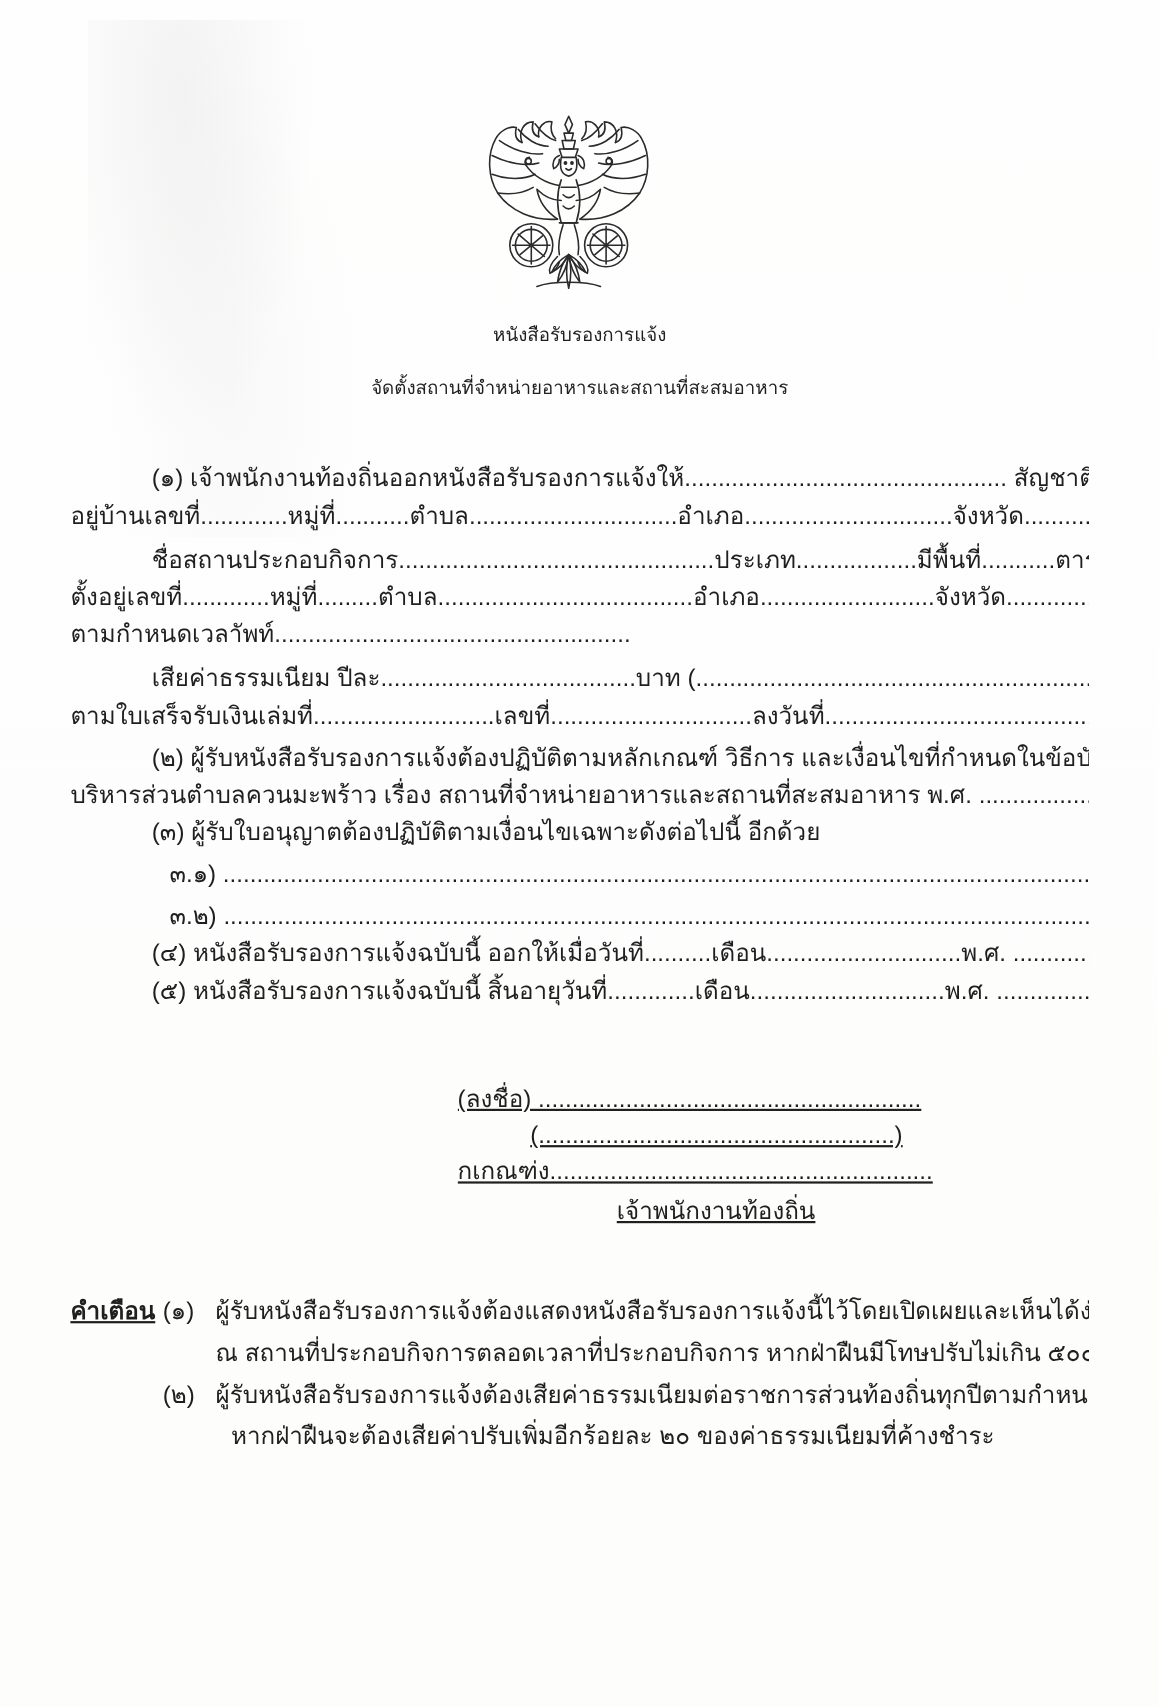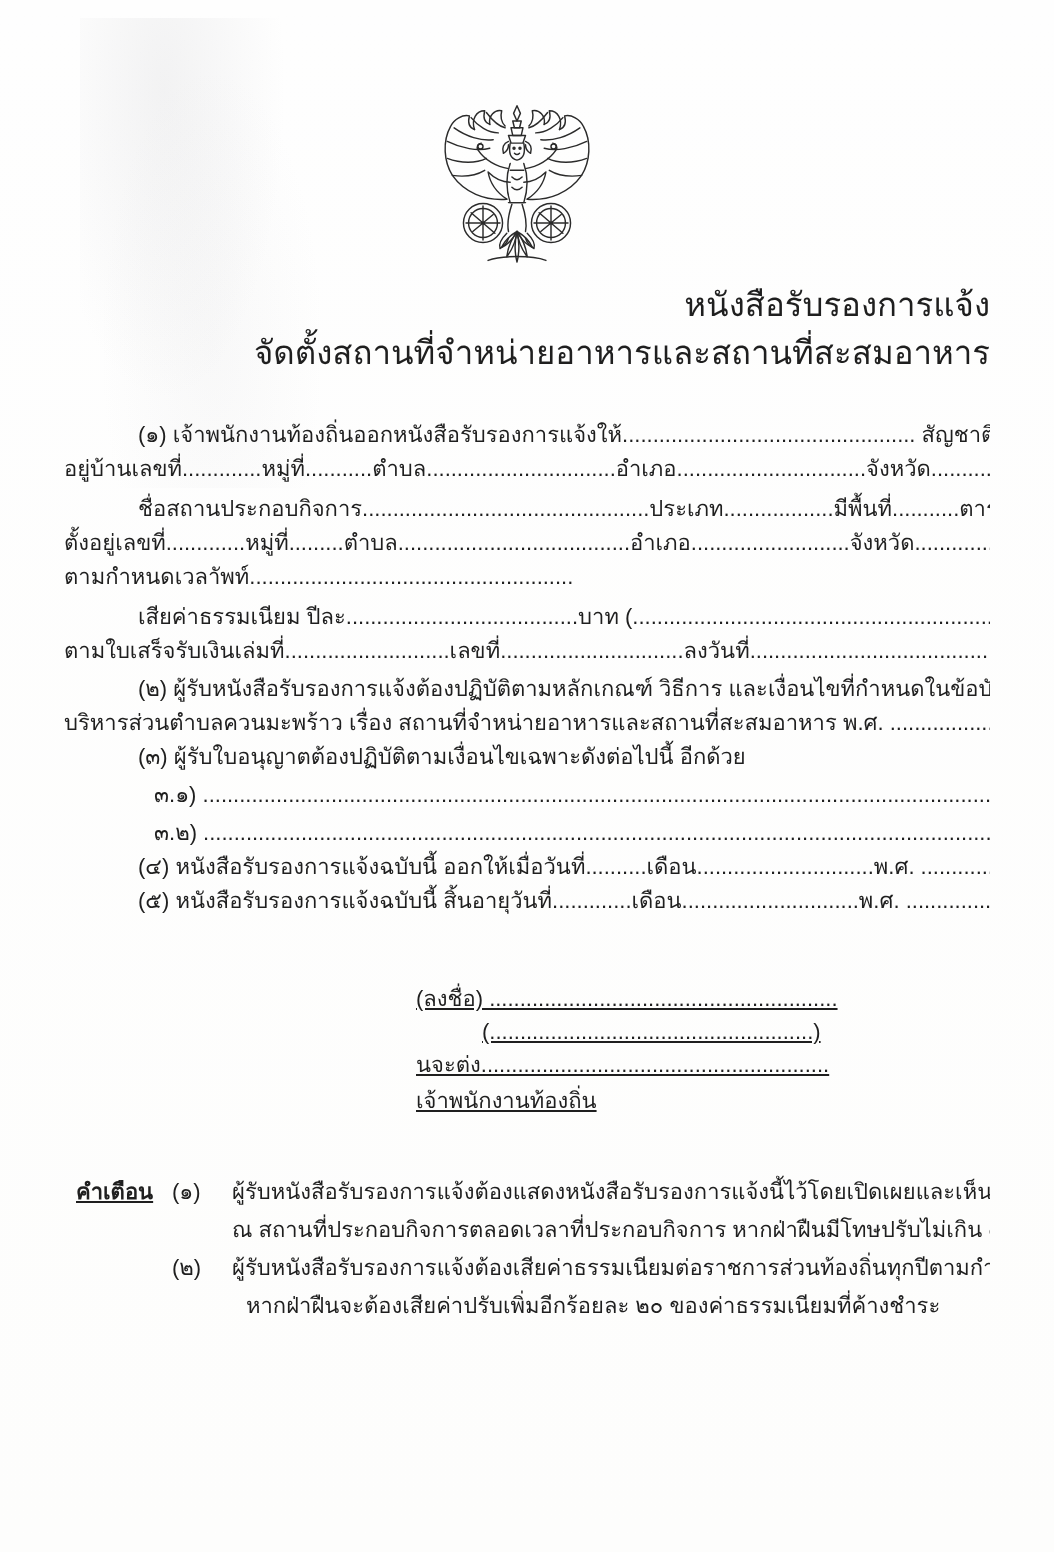--- a/index.html
+++ b/index.html
@@ -9,32 +9,32 @@
     font-family:"Liberation Sans","DejaVu Sans",sans-serif;color:#1f1f1f;
     background:linear-gradient(180deg,#fefefe 0%,#fdfdfc 100%);
   }
   .smudge{
     position:absolute;top:18px;left:80px;width:240px;height:470px;pointer-events:none;
     background:radial-gradient(ellipse at 35% 15%, rgba(170,170,175,0.14), rgba(255,255,255,0) 55%),
                radial-gradient(ellipse at 55% 70%, rgba(180,180,185,0.08), rgba(255,255,255,0) 60%);
   }
   .content{position:relative;padding:0 64px;font-size:22px;line-height:34px;}
   .emblem-wrap{display:flex;justify-content:center;padding-top:100px;transform:translateX(-10px);}
-  .title{text-align:right;font-size:33px;line-height:42px;margin-top:6px;}
+  .title{text-align:center;font-size:17px;line-height:42px;margin-top:6px;}
   .ref-line{margin-top:46px;}
   .line{white-space:nowrap;overflow:hidden;}
   .indent{text-indent:74px;}
   .sec1{margin-top:44px;}
   .gap-sm{margin-top:6px;}
   .sec2{margin-top:4px;}
   .sec3-item{padding-left:90px;margin-top:4px;}
   .sig{margin-top:64px;margin-left:352px;width:470px;line-height:33px;text-decoration:underline;}
   .sig .paren{padding-left:66px;}
-  .sig-title{margin-top:3px;}
-  .warn{display:grid;grid-template-columns:84px 48px 1fr;column-gap:12px;margin-top:56px;line-height:38px;margin-left:12px;}
+  .sig-title{text-align:center;margin-top:3px;}
+  .warn{display:grid;grid-template-columns:84px 48px 1fr;column-gap:0;margin-top:56px;line-height:38px;}
   .warn-head{grid-column:1;grid-row:1;font-weight:bold;text-decoration:underline;}
   .w-no1{grid-column:2;grid-row:1;}
   .w-t11{grid-column:3;grid-row:1;}
   .w-t12{grid-column:3;grid-row:2;}
   .w-no2{grid-column:2;grid-row:3;}
   .w-t21{grid-column:3;grid-row:3;}
   .w-t22{grid-column:3;grid-row:4;padding-left:14px;}
 </style>
 </head>
 <body>
@@ -122,21 +122,21 @@
       <div class="line sec3-item">๓.๑)  ..................................................................................................................................................</div>
       <div class="line sec3-item">๓.๒)  ..................................................................................................................................................</div>
     </div>
 
     <div class="line indent">(๔)  หนังสือรับรองการแจ้งฉบับนี้  ออกให้เมื่อวันที่..........เดือน.............................พ.ศ. ................</div>
     <div class="line indent">(๕)  หนังสือรับรองการแจ้งฉบับนี้  สิ้นอายุวันที่.............เดือน.............................พ.ศ. ................</div>
 
     <div class="sig">
       <div class="line">(ลงชื่อ)  .........................................................</div>
       <div class="line paren">(.....................................................)</div>
-      <div class="line">นจะต่ง.........................................................</div>
+      <div class="line">กเกณฑ่ง.........................................................</div>
       <div class="sig-title">เจ้าพนักงานท้องถิ่น</div>
     </div>
 
     <div class="warn">
       <div class="warn-head">คำเตือน</div>
       <div class="w-no1">(๑)</div>
       <div class="w-t11 line">ผู้รับหนังสือรับรองการแจ้งต้องแสดงหนังสือรับรองการแจ้งนี้ไว้โดยเปิดเผยและเห็นได้ง่าย</div>
       <div class="w-t12 line">ณ  สถานที่ประกอบกิจการตลอดเวลาที่ประกอบกิจการ  หากฝ่าฝืนมีโทษปรับไม่เกิน  ๕๐๐  บาท</div>
       <div class="w-no2">(๒)</div>
       <div class="w-t21 line">ผู้รับหนังสือรับรองการแจ้งต้องเสียค่าธรรมเนียมต่อราชการส่วนท้องถิ่นทุกปีตามกำหนดเวลา</div>

